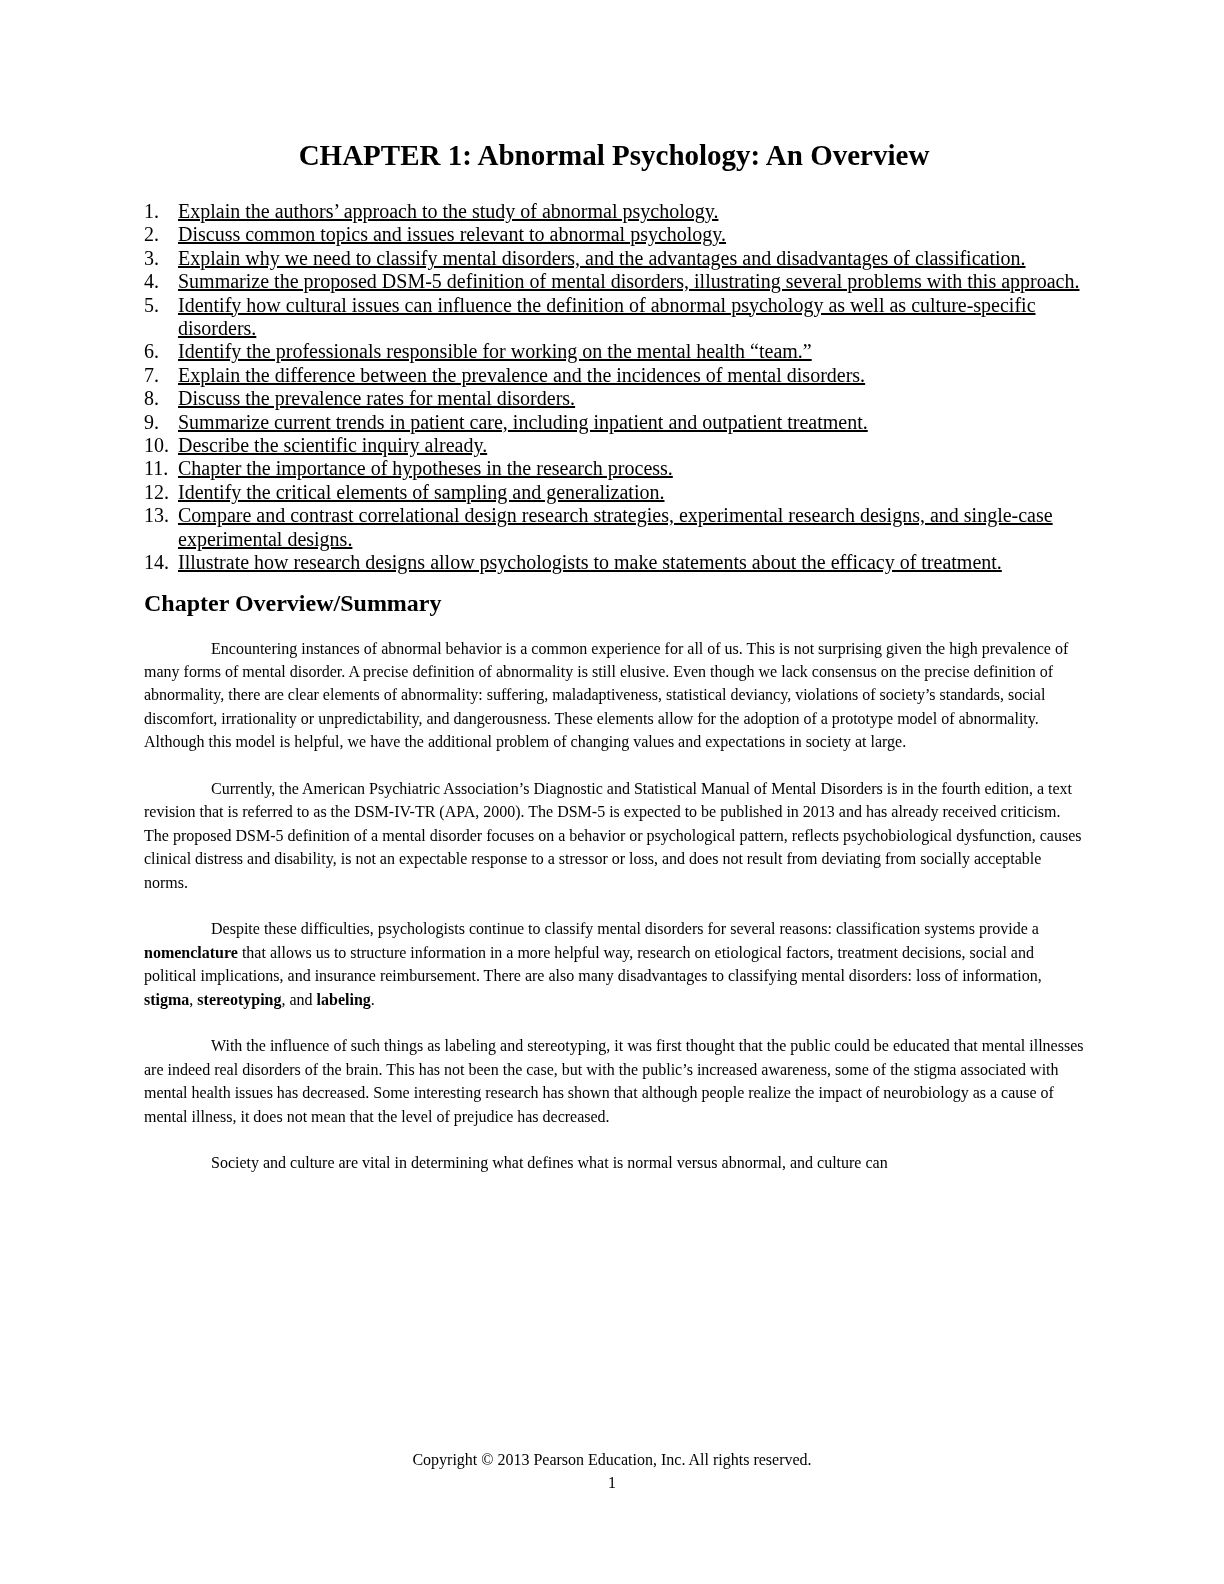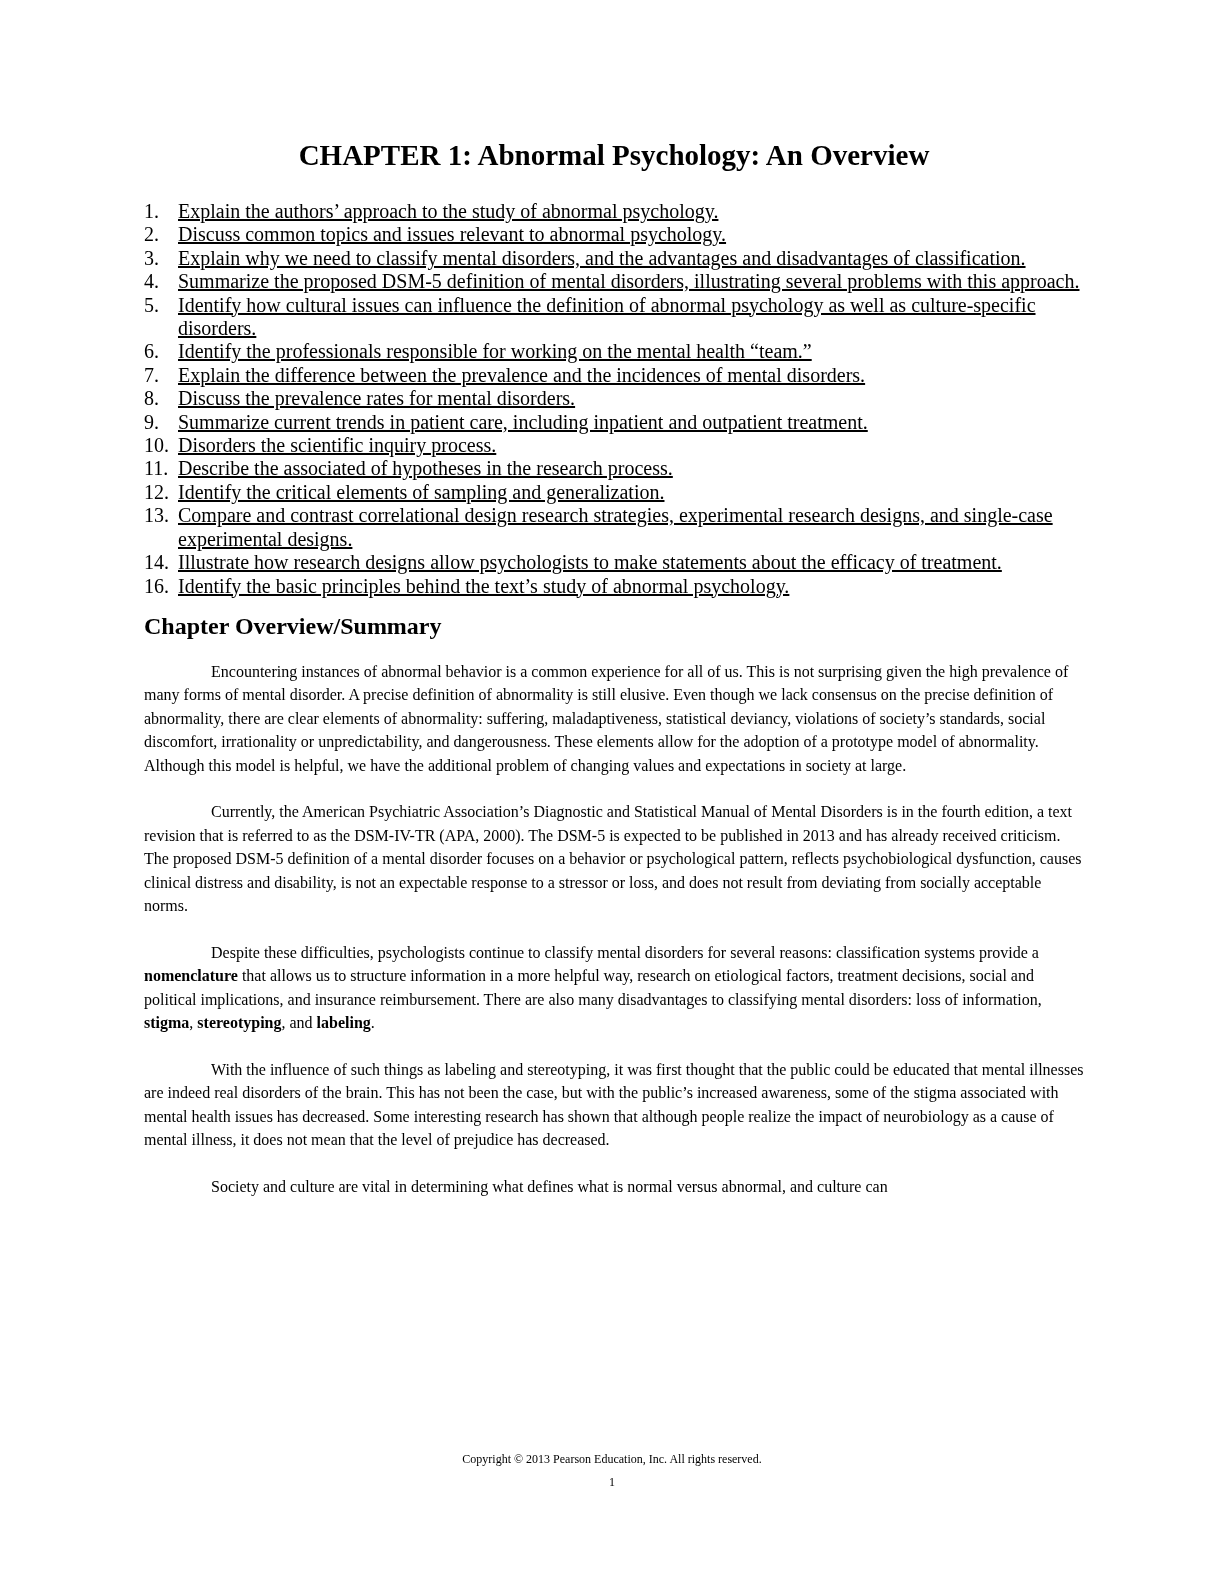--- a/index.html
+++ b/index.html
@@ -50,21 +50,21 @@
     margin-top: 23.4px;
   }
   .body-paragraph.first { margin-top: 20px; }
   .body-paragraph b { font-weight: bold; }
   .page-footer {
     position: absolute;
     top: 1448px;
     left: 0;
     right: 0;
     text-align: center;
-    font-size: 12px;
+    font-size: 16px;
     line-height: 23.4px;
   }
 </style>
 </head>
 <body>
 
 <div class="page">
 
   <h1 class="doc-title">CHAPTER 1: Abnormal Psychology: An Overview</h1>
 
@@ -101,41 +101,37 @@
       <li>
           <span class="num">8.</span>
           <span class="txt">Discuss the prevalence rates for mental disorders.</span>
         </li>
       <li>
           <span class="num">9.</span>
           <span class="txt">Summarize current trends in patient care, including inpatient and outpatient treatment.</span>
         </li>
       <li>
           <span class="num">10.</span>
-          <span class="txt">Disorders the scientific inquiry process.</span>
+          <span class="txt">Describe the scientific inquiry already.</span>
         </li>
       <li>
           <span class="num">11.</span>
-          <span class="txt">Describe the associated of hypotheses in the research process.</span>
+          <span class="txt">Chapter the importance of hypotheses in the research process.</span>
         </li>
       <li>
           <span class="num">12.</span>
           <span class="txt">Identify the critical elements of sampling and generalization.</span>
         </li>
       <li>
           <span class="num">13.</span>
           <span class="txt">Compare and contrast correlational design research strategies, experimental research designs, and single-case experimental designs.</span>
         </li>
       <li>
           <span class="num">14.</span>
           <span class="txt">Illustrate how research designs allow psychologists to make statements about the efficacy of treatment.</span>
-        </li>
-      <li>
-          <span class="num">16.</span>
-          <span class="txt">Identify the basic principles behind the text’s study of abnormal psychology.</span>
         </li>
     </ol>
   </section>
 
   <section>
     <h2 class="section-heading second">Chapter Overview/Summary</h2>
     <p class="body-paragraph first">Encountering instances of abnormal behavior is a common experience for all of us. This is not surprising given the high prevalence of many forms of mental disorder. A precise definition of abnormality is still elusive. Even though we lack consensus on the precise definition of abnormality, there are clear elements of abnormality: suffering, maladaptiveness, statistical deviancy, violations of society’s standards, social discomfort, irrationality or unpredictability, and dangerousness. These elements allow for the adoption of a prototype model of abnormality. Although this model is helpful, we have the additional problem of changing values and expectations in society at large.</p>
     <p class="body-paragraph">Currently, the American Psychiatric Association’s Diagnostic and Statistical Manual of Mental Disorders is in the fourth edition, a text revision that is referred to as the DSM-IV-TR (APA, 2000). The DSM-5 is expected to be published in 2013 and has already received criticism. The proposed DSM-5 definition of a mental disorder focuses on a behavior or psychological pattern, reflects psychobiological dysfunction, causes clinical distress and disability, is not an expectable response to a stressor or loss, and does not result from deviating from socially acceptable norms.</p>
     <p class="body-paragraph">Despite these difficulties, psychologists continue to classify mental disorders for several reasons: classification systems provide a <b>nomenclature</b> that allows us to structure information in a more helpful way, research on etiological factors, treatment decisions, social and political implications, and insurance reimbursement. There are also many disadvantages to classifying mental disorders: loss of information, <b>stigma</b>, <b>stereotyping</b>, and <b>labeling</b>.</p>
     <p class="body-paragraph">With the influence of such things as labeling and stereotyping, it was first thought that the public could be educated that mental illnesses are indeed real disorders of the brain. This has not been the case, but with the public’s increased awareness, some of the stigma associated with mental health issues has decreased. Some interesting research has shown that although people realize the impact of neurobiology as a cause of mental illness, it does not mean that the level of prejudice has decreased.</p>

